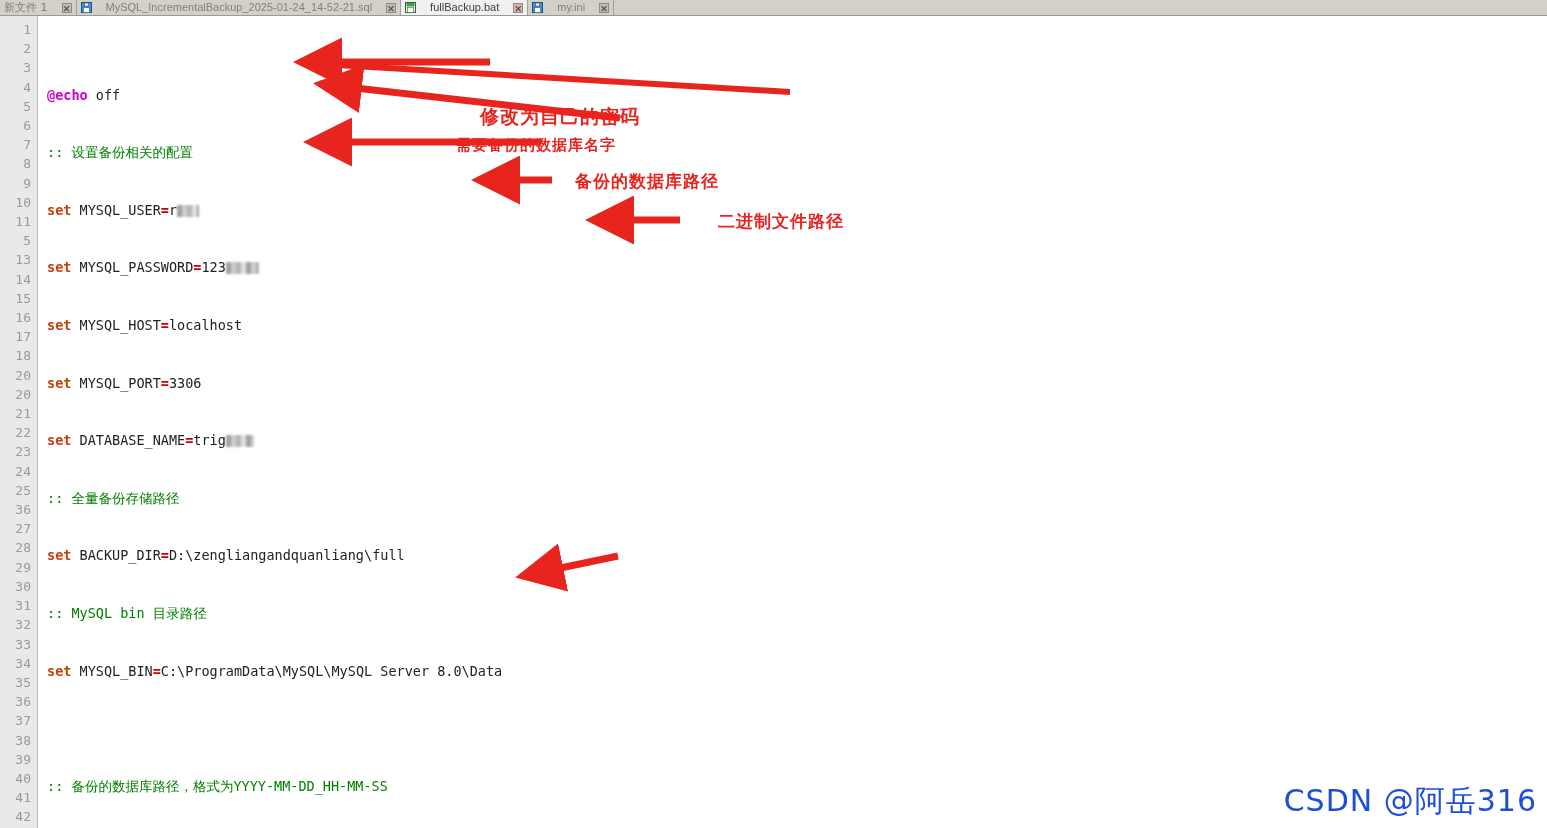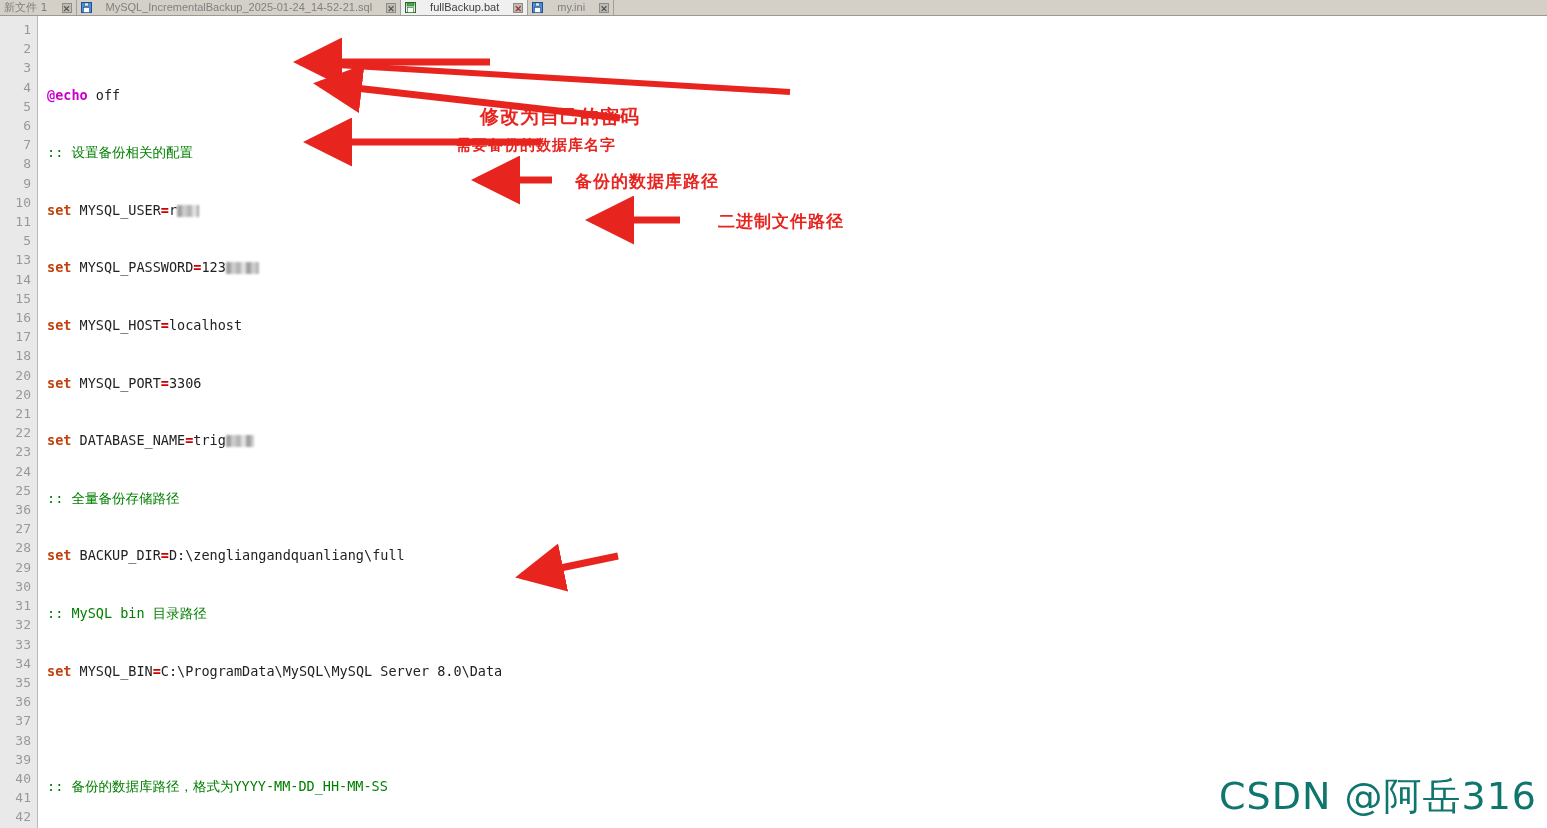--- a/index.html
+++ b/index.html
@@ -136,23 +136,23 @@
     color: #e8241f;
     font-family: "DejaVu Serif", "Liberation Serif", serif;
     font-weight: bold;
     white-space: nowrap;
     letter-spacing: 1px;
   }
   .watermark {
     position: absolute;
     right: 10px;
     bottom: 6px;
-    color: #0f766e;
+    color: #1d4ed8;
     font-family: "DejaVu Sans", sans-serif;
-    font-size: 38px;
+    font-size: 30px;
     letter-spacing: 1px;
     user-select: none;
   }
 </style>
 </head>
 <body>
 
 <div id="app">
 
   <div class="tabbar">

